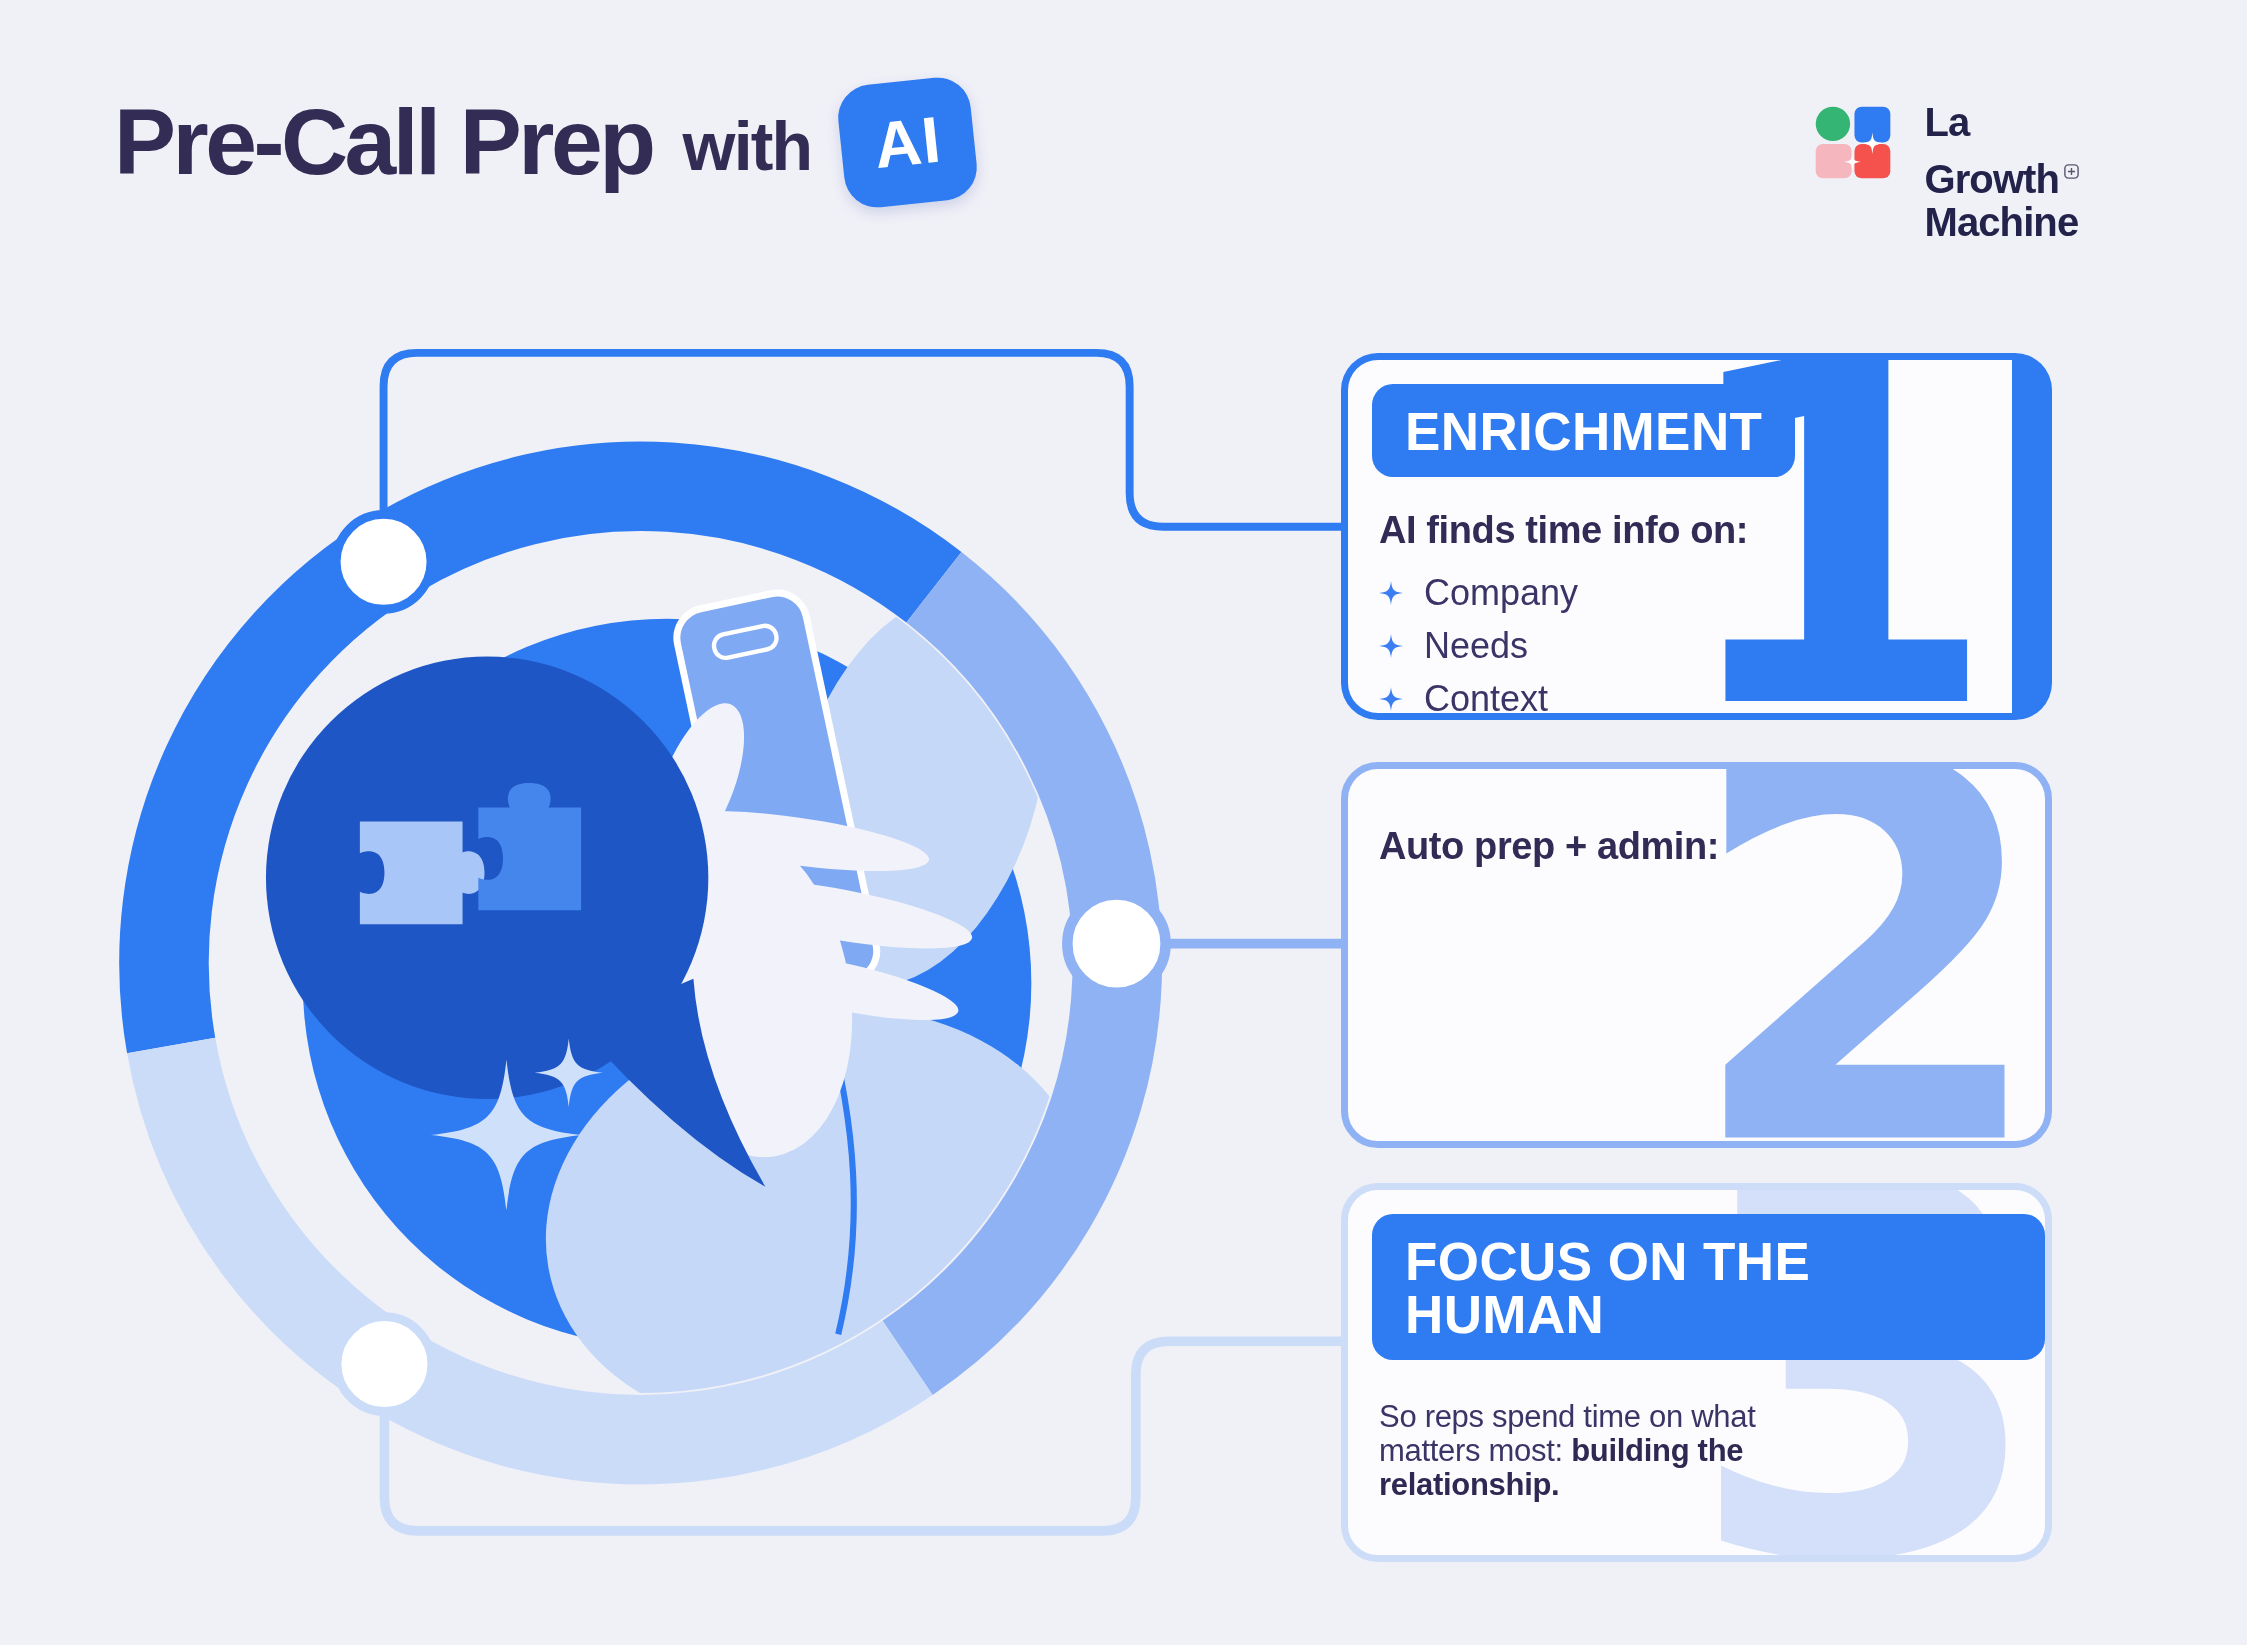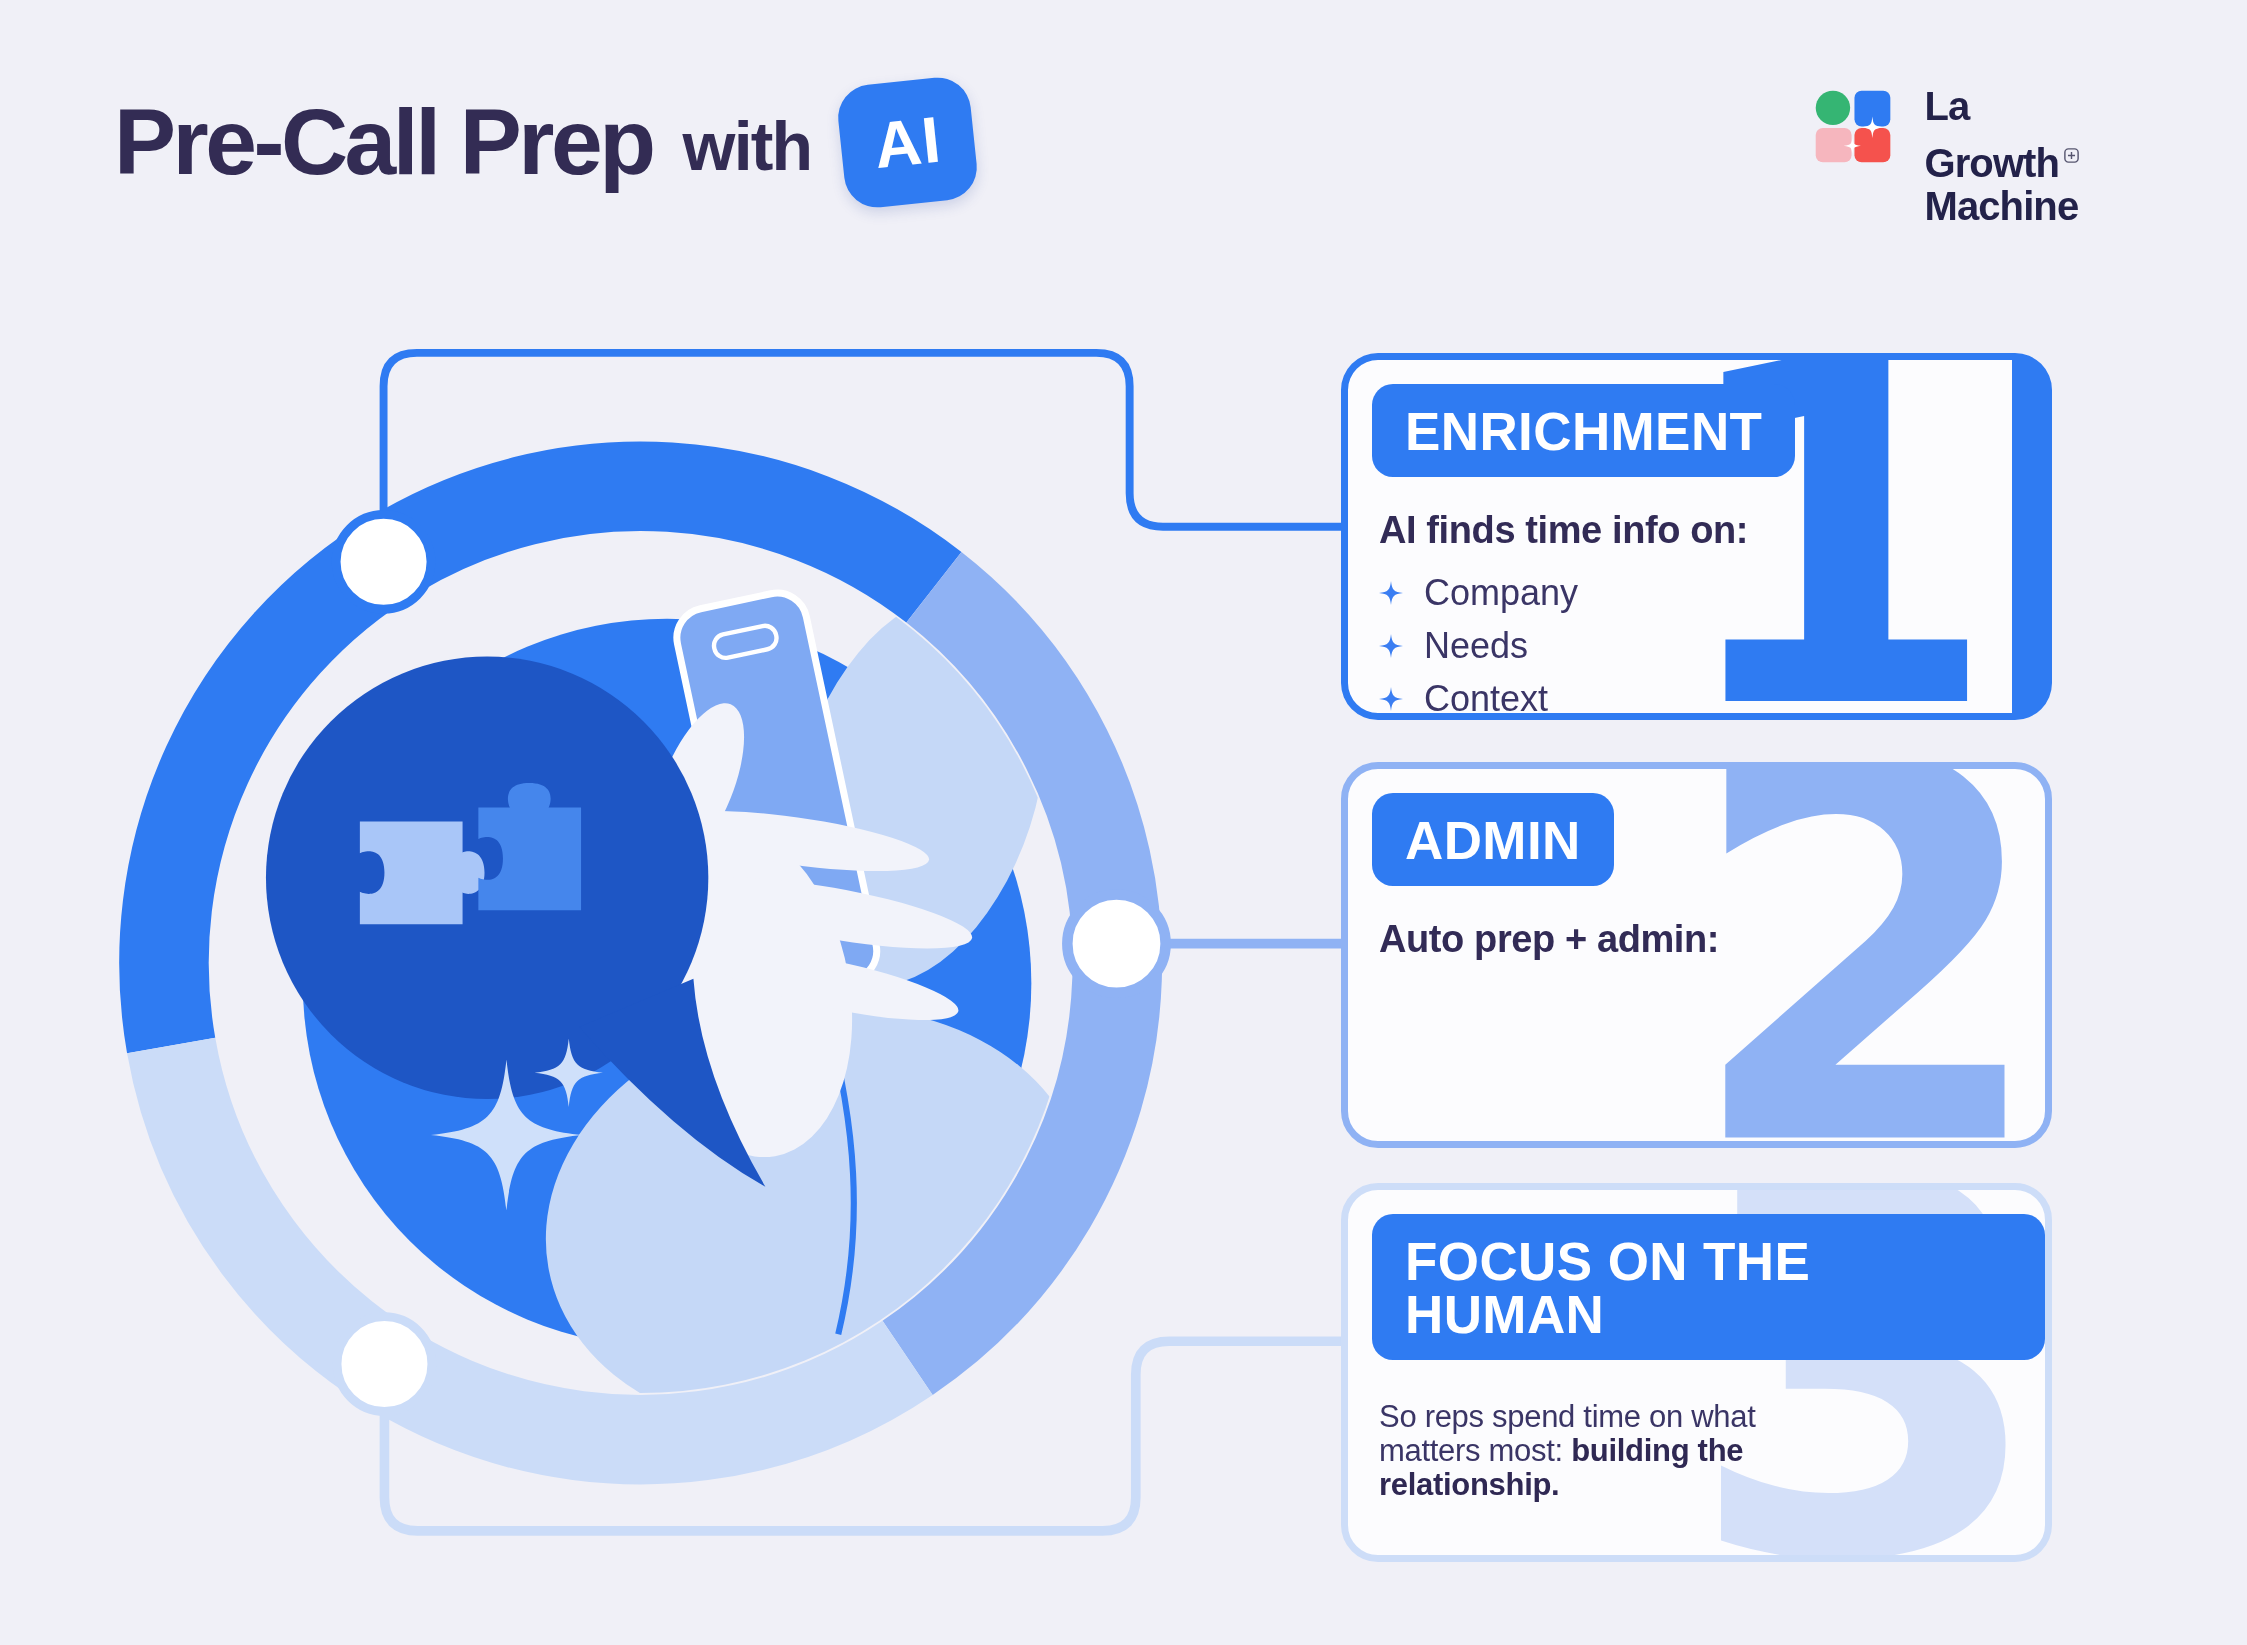--- a/index.html
+++ b/index.html
@@ -20,21 +20,21 @@
   .title-with{font-size:68px;font-weight:700;color:#332c54;letter-spacing:-1.8px;line-height:1;margin-top:7px;}
   .ai-badge{
     width:133px;height:123px;border-radius:33px;background:#2f7bf2;
     display:flex;align-items:center;justify-content:center;
     transform:rotate(-6deg);
     box-shadow:0 5.3px 12.3px rgba(47,72,160,.18);
   }
   .ai-badge span{color:#ffffff;font-size:65px;font-weight:800;letter-spacing:0.9px;}
 
   
-  .logo{position:absolute;left:1815px;top:81px;display:flex;gap:32px;align-items:flex-start;}
+  .logo{position:absolute;left:1815px;top:97px;display:flex;gap:32px;align-items:flex-start;}
   .logo-text{
     font-size:40px;font-weight:800;color:#23224a;line-height:1.08;letter-spacing:-0.9px;margin-top:3.5px;
   }
   .logo-reg{display:inline-block;vertical-align:super;margin-left:5.3px;}
 
   
   .card{
     position:absolute;left:1341px;width:711px;
     background:#fcfcfe;border:7px solid;border-radius:37px;
     box-sizing:border-box;overflow:hidden;
@@ -187,21 +187,20 @@
             </span>
           <span>Context</span>
         </li>
       </ul>
     </div>
   </div>
 
   <div class="card card-2">
     <div class="card-number">2</div>
     <div class="card-content">
-      <span class="badge">ADMIN</span>
       <div class="card-heading">Auto prep + admin:</div>
     </div>
   </div>
 
   <div class="card card-3">
     <div class="card-number">3</div>
     <div class="card-content">
       <span class="badge">FOCUS ON THE HUMAN</span>
       <div class="card-body">
         <span>So reps spend time on what matters most:</span>

